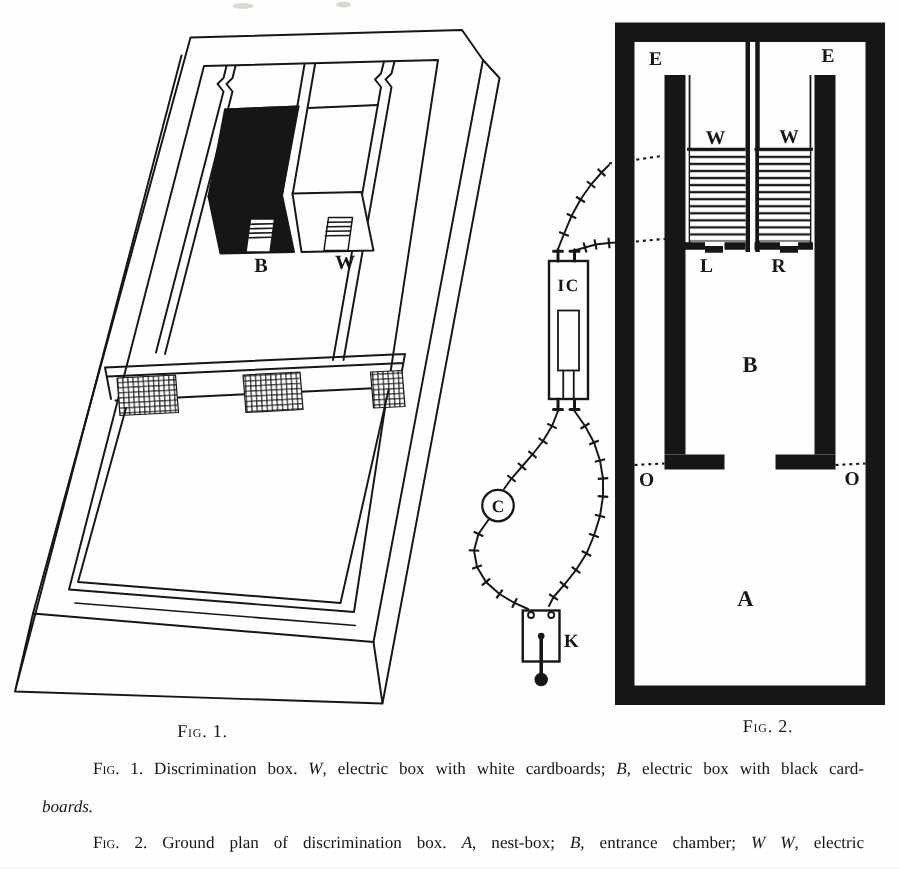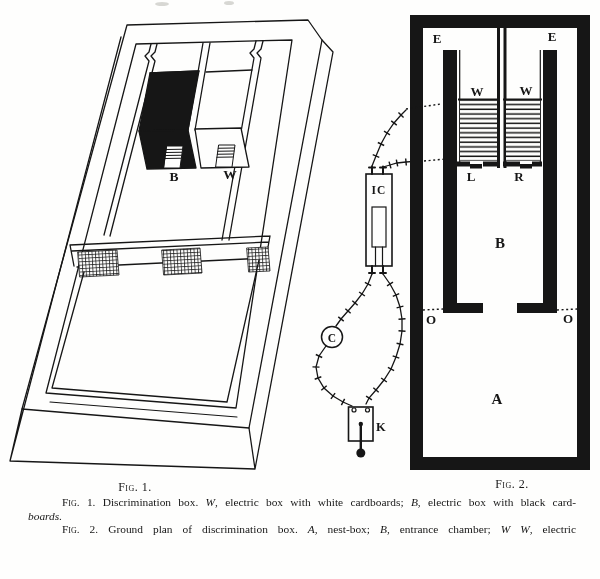--- a/index.html
+++ b/index.html
@@ -12,21 +12,21 @@
   .figcap {
     position:absolute; width:80px; text-align:center;
     font-size:12px; font-variant:small-caps; letter-spacing:0.5px;
   }
   .fig1cap { left:95px; top:480px; }
   .fig2cap { left:472px; top:477px; }
   .captions {
     position:absolute; left:28px; top:496px; width:548px;
     font-size:11.4px; line-height:13.6px;
   }
-  .cap-line { text-align:justify; text-align-last:justify; }
+  .cap-line { text-align:justify; text-align-last:justify;margin-top:11px; }
   .cap-line.cap-end { text-align-last:left;font-style:italic; }
   .cap-line.cap-first { text-indent:34px; }
   .captions span.i { font-style:italic; }
   .captions span.sc { font-variant:small-caps; }
 </style>
 </head>
 <body>
 
 <div class="page">
 

